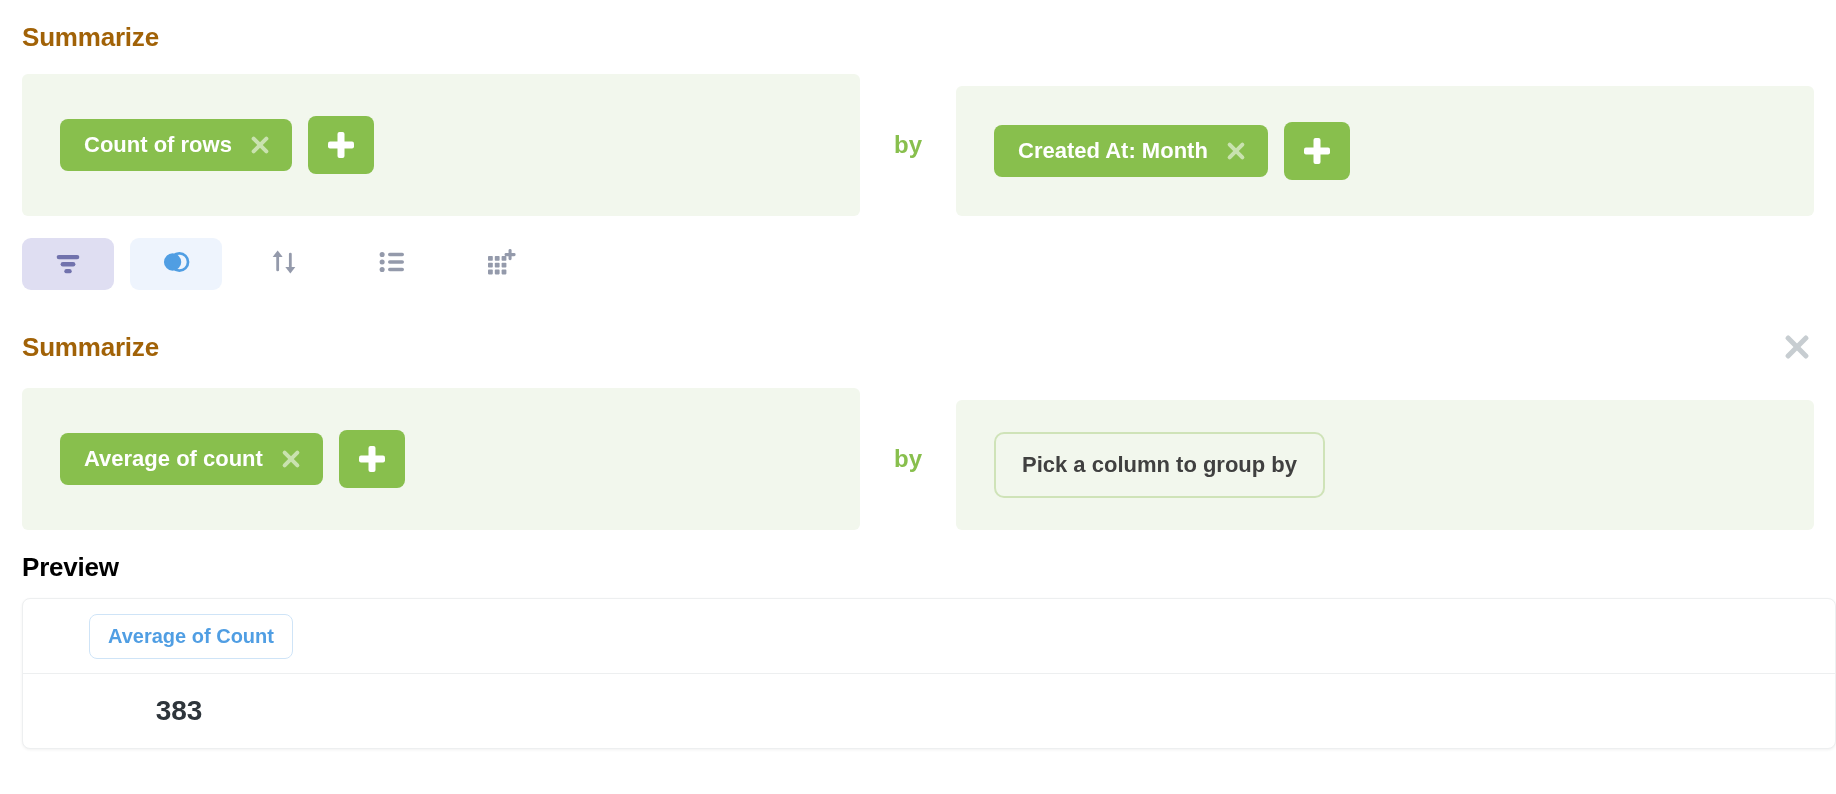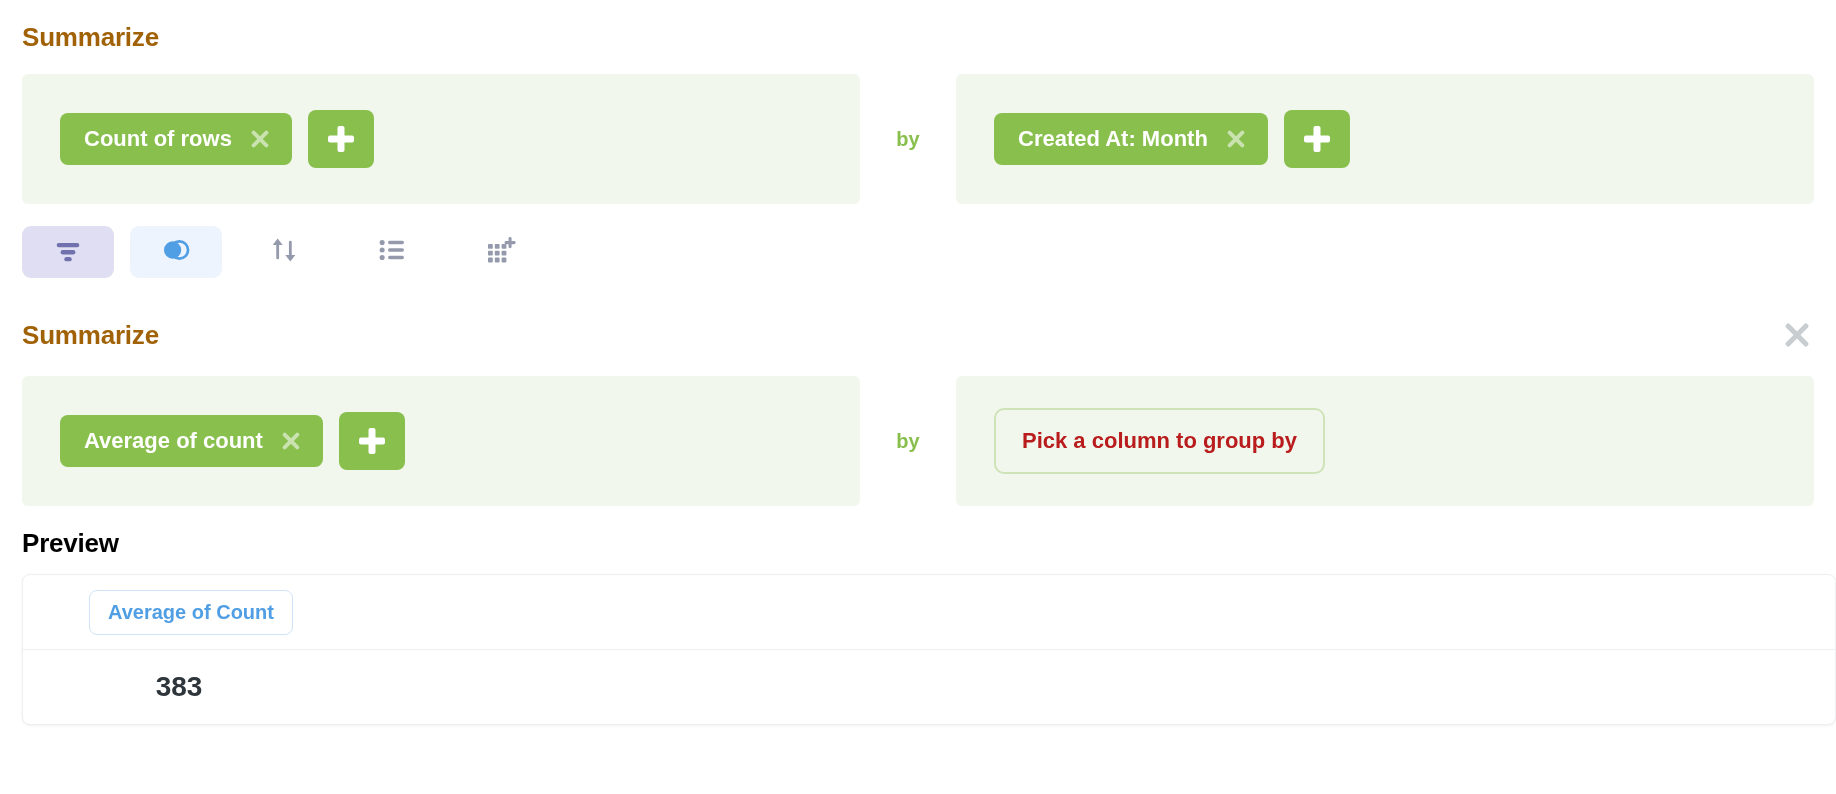--- a/index.html
+++ b/index.html
@@ -57,25 +57,26 @@
     align-items: center;
     padding: 22px 38px;
     min-height: 130px;
   }
   .clause-panel.metrics {
     width: 838px;
     flex: 0 0 838px;
   }
   .clause-panel.breakouts {
     flex: 1 1 auto;
+    margin-top: 12px;
   }
 
   .by-label {
     color: #88bf4d;
-    font-size: 20px;
+    font-size: 24px;
     font-weight: 700;
     display: flex;
     align-items: center;
     justify-content: center;
     width: 96px;
     flex: 0 0 96px;
   }
 
   
   .pill {
@@ -138,21 +139,21 @@
   }
   .add-btn::before { width: 26px; height: 7px; }
   .add-btn::after  { width: 7px;  height: 26px; }
 
   
   .placeholder-box {
     display: inline-flex;
     align-items: center;
     border: 2px solid #cfe3b8;
     border-radius: 10px;
-    color: #b91c1c;
+    color: #404040;
     font-size: 22px;
     font-weight: 700;
     padding: 18px 26px;
     background: transparent;
     cursor: pointer;
     white-space: nowrap;
   }
 
   
   .remove-x {

